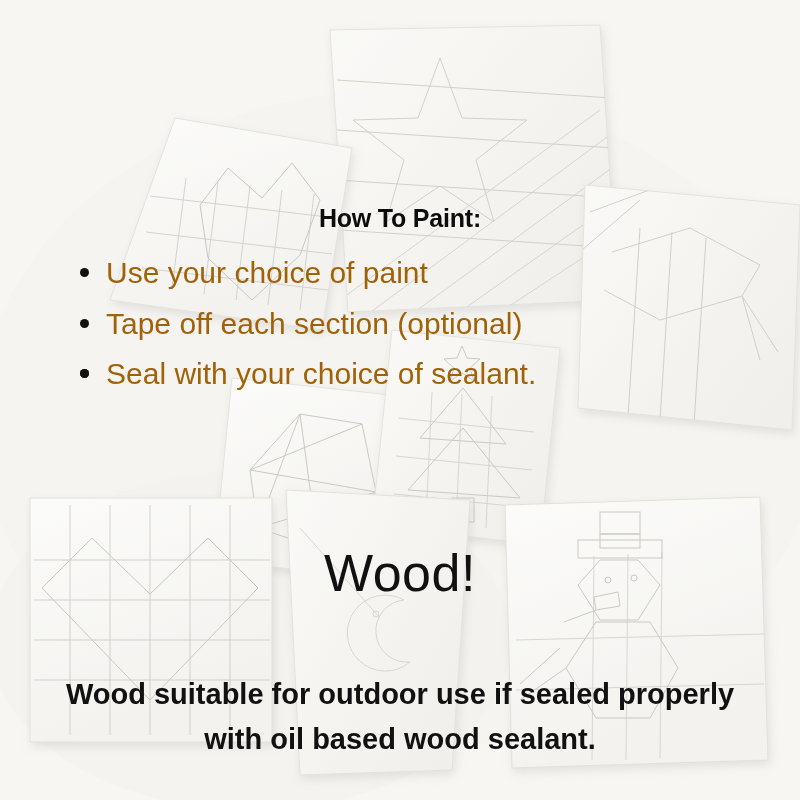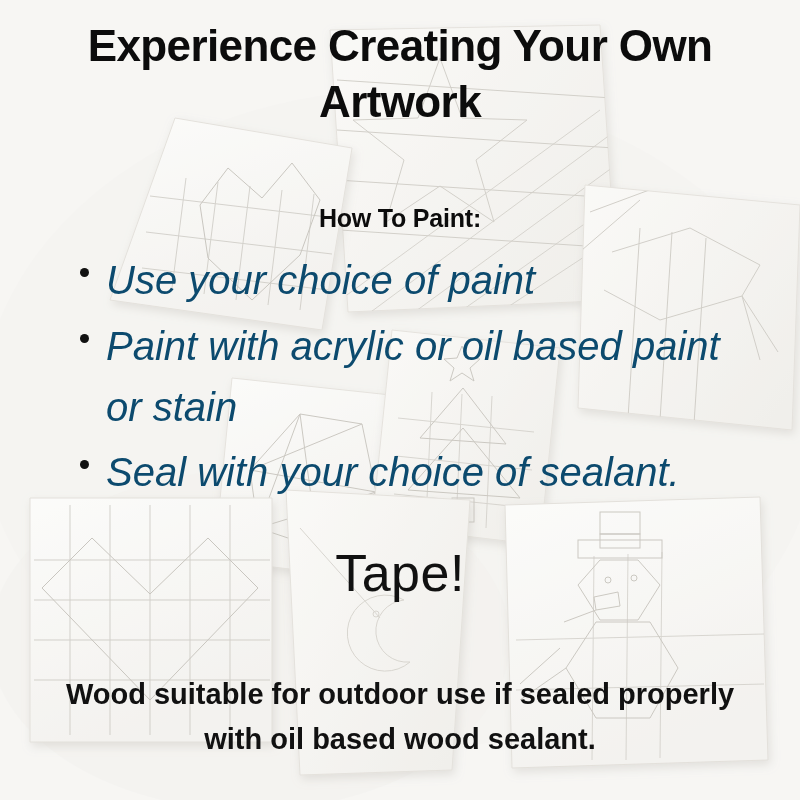--- a/index.html
+++ b/index.html
@@ -71,24 +71,23 @@
 
   .bullets {
     position: absolute;
     left: 72px;
     right: 38px;
     top: 250px;
     margin: 0;
     padding: 0;
     list-style: none;
     font-weight: 300;
-    font-size: 40px;
+    font-size: 30px;
     line-height: 1.52;
-    color: #0c4a6e;
-    font-style: italic;
+    color: #a16207;
   }
   .bullets li {
     position: relative;
     padding-left: 34px;
     margin: 0 0 5px 0;
   }
   .bullets li .dot {
     position: absolute;
     left: 8px;
     top: 18px;
@@ -302,36 +301,38 @@
           </g>
         </g>
       </g>
 
       <rect x="0" y="0" width="800" height="800" fill="#f8f7f5" opacity="0.30"></rect>
     </svg>
   </div>
 
   <div id="overlay">
 
-    <div class="title">Experience Creating Your Own Artwork</div>
 
     <div class="subhead">How To Paint:</div>
 
     <ul class="bullets">
       <li>
         <span class="dot"></span>
         <span>Use your choice of paint</span>
       </li>
       <li>
         <span class="dot"></span>
-        <span>Paint with acrylic or oil based paint or stain</span>
+        <span>Tape off each section (optional)</span>
+      </li>
+      <li>
+        <span class="dot"></span>
       </li>
       <li>
         <span class="dot"></span>
         <span>Seal with your choice of sealant.</span>
       </li>
     </ul>
 
-    <div class="enjoy">Tape!</div>
+    <div class="enjoy">Wood!</div>
 
     <div class="footnote">Wood suitable for outdoor use if sealed properly with oil based wood sealant.</div>
   </div>
 </div>
 
 </body></html>

